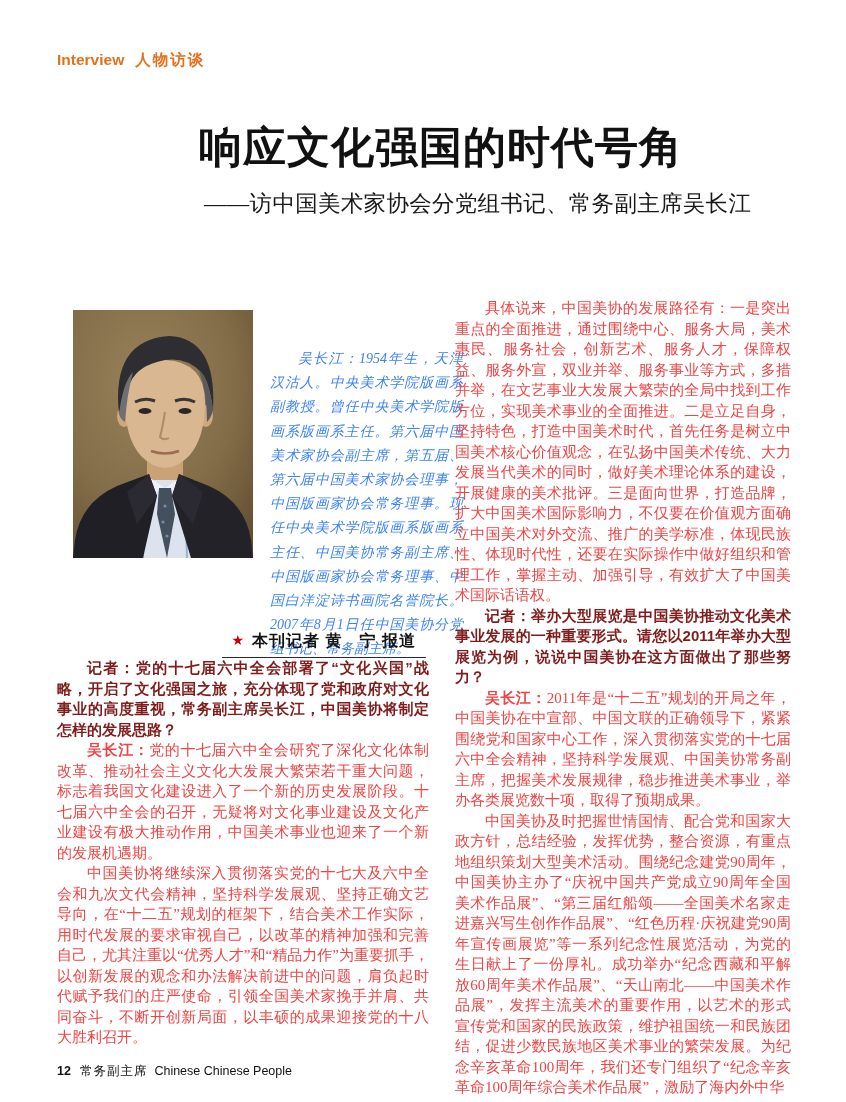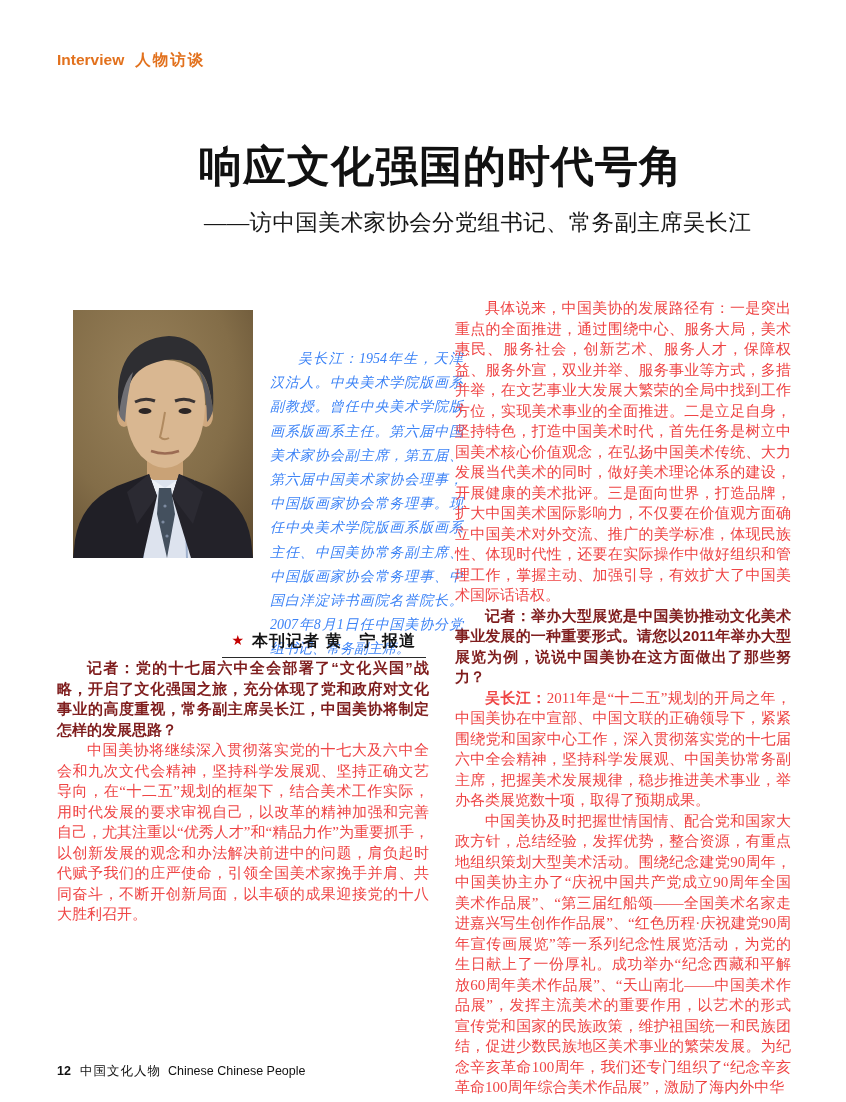--- a/index.html
+++ b/index.html
@@ -7,21 +7,21 @@
     position:relative;width:846px;height:1102px;margin:0 auto;
     background:#ffffff;overflow:hidden;
     font-family:"Liberation Sans","DejaVu Sans",sans-serif;color:#1a1a1a;
   }
   
   .section-label{position:absolute;left:57px;top:50px;font-size:15.5px;font-weight:600;color:#E2711D;}
   .section-label .zh{margin-left:11px;letter-spacing:2px;}
   
   .title-block{position:absolute;left:57px;top:120px;width:740px;font-family:"Liberation Serif","DejaVu Serif",serif;}
   .title-line{font-size:43px;font-weight:700;line-height:55px;color:#111;letter-spacing:1px;white-space:nowrap;}
-  .title-line.l1{padding-left:142px;margin-top:19px;}
+  .title-line.l1{padding-left:142px;}
   .title-line.l2{padding-left:222px;letter-spacing:2px;}
   .title-sub{margin-top:13px;padding-left:147px;font-size:22.5px;font-weight:400;color:#181818;white-space:nowrap;letter-spacing:0.3px;}
   
   .photo{position:absolute;left:73px;top:310px;width:180px;height:248px;}
   .photo svg{display:block;}
   
   .bio{
     position:absolute;left:270px;top:347px;width:193px;
     font-family:"Liberation Serif","DejaVu Serif",serif;font-style:italic;
     font-size:14px;line-height:24.2px;text-align:justify;text-indent:2em;color:#3b82f6;
@@ -106,27 +106,28 @@
   </div>
 
   <div class="bio">吴长江：1954年生，天津汉沽人。中央美术学院版画系副教授。曾任中央美术学院版画系版画系主任。第六届中国美术家协会副主席，第五届、第六届中国美术家协会理事，中国版画家协会常务理事。现任中央美术学院版画系版画系主任、中国美协常务副主席、中国版画家协会常务理事、中国白洋淀诗书画院名誉院长。2007年8月1日任中国美协分党组书记、常务副主席。</div>
 
   <div class="byline">
     <span class="inner"><span class="star">★</span><span>本刊记者 黄　宁 报道</span></span>
   </div>
 
   <div class="col col-left">
     <p class="question"><span class="speaker">记者：</span><span>党的十七届六中全会部署了“文化兴国”战略，开启了文化强国之旅，充分体现了党和政府对文化事业的高度重视，常务副主席吴长江，中国美协将制定怎样的发展思路？</span></p>
+    <p class="answer"><span class="speaker">吴长江：</span><span>党的十七届六中全会研究了深化文化体制改革、推动社会主义文化大发展大繁荣若干重大问题，标志着我国文化建设进入了一个新的历史发展阶段。十七届六中全会的召开，无疑将对文化事业建设及文化产业建设有极大推动作用，中国美术事业也迎来了一个新的发展机遇期。</span></p>
     <p class="answer"><span class="speaker"></span><span>中国美协将继续深入贯彻落实党的十七大及六中全会和九次文代会精神，坚持科学发展观、坚持正确文艺导向，在“十二五”规划的框架下，结合美术工作实际，用时代发展的要求审视自己，以改革的精神加强和完善自己，尤其注重以“优秀人才”和“精品力作”为重要抓手，以创新发展的观念和办法解决前进中的问题，肩负起时代赋予我们的庄严使命，引领全国美术家挽手并肩、共同奋斗，不断开创新局面，以丰硕的成果迎接党的十八大胜利召开。</span></p>
   </div>
 
   <div class="col col-right">
     <p class="answer"><span class="speaker"></span><span>具体说来，中国美协的发展路径有：一是突出重点的全面推进，通过围绕中心、服务大局，美术惠民、服务社会，创新艺术、服务人才，保障权益、服务外宣，双业并举、服务事业等方式，多措并举，在文艺事业大发展大繁荣的全局中找到工作方位，实现美术事业的全面推进。二是立足自身，坚持特色，打造中国美术时代，首先任务是树立中国美术核心价值观念，在弘扬中国美术传统、大力发展当代美术的同时，做好美术理论体系的建设，开展健康的美术批评。三是面向世界，打造品牌，扩大中国美术国际影响力，不仅要在价值观方面确立中国美术对外交流、推广的美学标准，体现民族性、体现时代性，还要在实际操作中做好组织和管理工作，掌握主动、加强引导，有效扩大了中国美术国际话语权。</span></p>
     <p class="question"><span class="speaker">记者：</span><span>举办大型展览是中国美协推动文化美术事业发展的一种重要形式。请您以2011年举办大型展览为例，说说中国美协在这方面做出了那些努力？</span></p>
     <p class="answer"><span class="speaker">吴长江：</span><span>2011年是“十二五”规划的开局之年，中国美协在中宣部、中国文联的正确领导下，紧紧围绕党和国家中心工作，深入贯彻落实党的十七届六中全会精神，坚持科学发展观、中国美协常务副主席，把握美术发展规律，稳步推进美术事业，举办各类展览数十项，取得了预期成果。</span></p>
     <p class="answer"><span class="speaker"></span><span>中国美协及时把握世情国情、配合党和国家大政方针，总结经验，发挥优势，整合资源，有重点地组织策划大型美术活动。围绕纪念建党90周年，中国美协主办了“庆祝中国共产党成立90周年全国美术作品展”、“第三届红船颂——全国美术名家走进嘉兴写生创作作品展”、“红色历程·庆祝建党90周年宣传画展览”等一系列纪念性展览活动，为党的生日献上了一份厚礼。成功举办“纪念西藏和平解放60周年美术作品展”、“天山南北——中国美术作品展”，发挥主流美术的重要作用，以艺术的形式宣传党和国家的民族政策，维护祖国统一和民族团结，促进少数民族地区美术事业的繁荣发展。为纪念辛亥革命100周年，我们还专门组织了“纪念辛亥革命100周年综合美术作品展”，激励了海内外中华</span></p>
   </div>
 
   <div class="footer">
-    <span class="num">12</span><span class="zh">中国文化人物</span><span class="en">Chinese Chinese People</span>
+    <span class="num">12</span><span class="zh">常务副主席</span><span class="en">Chinese Chinese People</span>
   </div>
 
 </div>
 
 </body></html>

